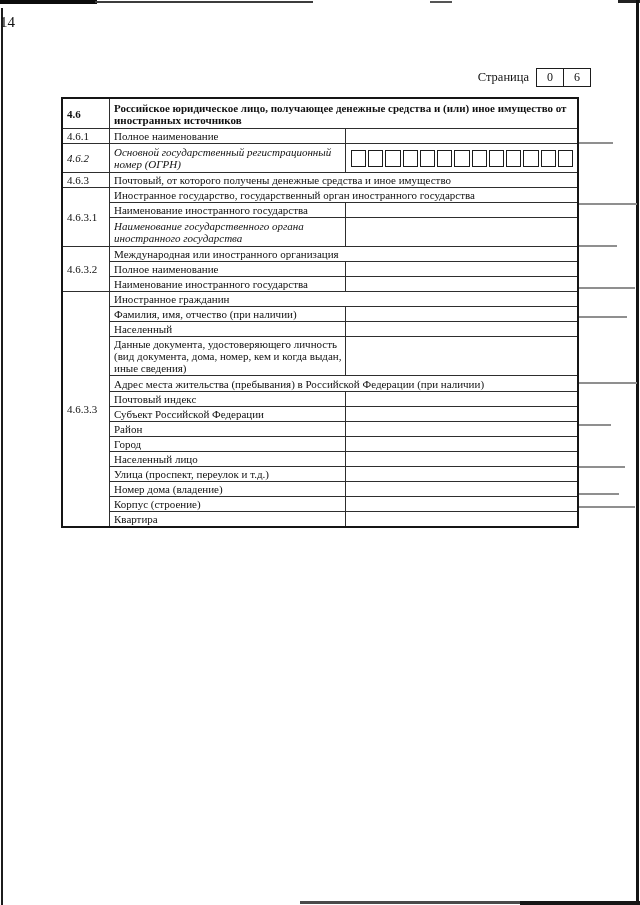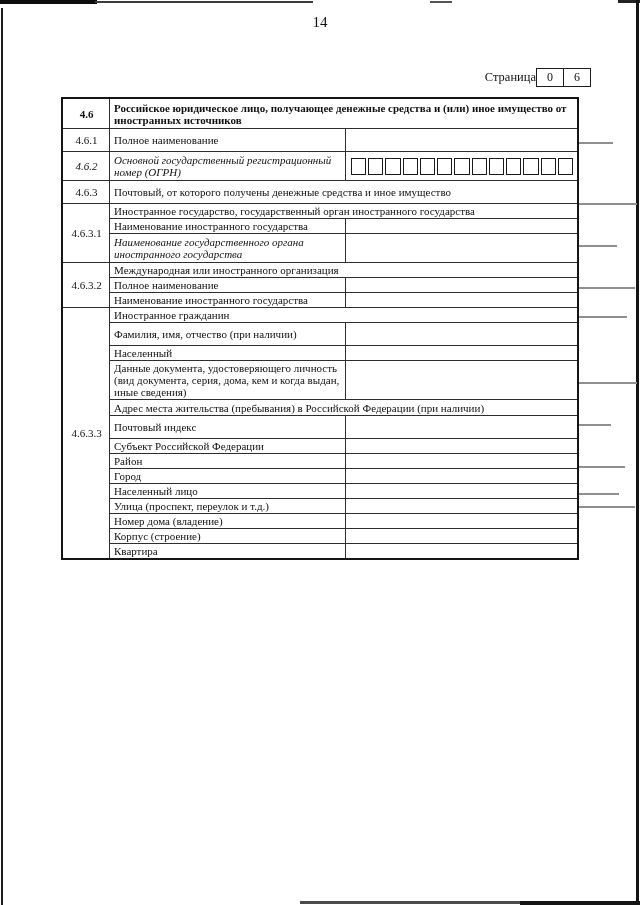--- a/index.html
+++ b/index.html
@@ -17,25 +17,25 @@
   .edge-top-d{left:618px;top:0;width:22px;height:3px;background:#222;}
   .edge-left{left:1px;top:8px;width:2px;height:897px;background:#1c1c1c;}
   .edge-right{left:636px;top:0;width:3px;height:905px;background:#141414;}
   .edge-bottom-a{left:300px;top:901px;width:230px;height:3px;background:#4a4a4a;}
   .edge-bottom-b{left:520px;top:901px;width:120px;height:4px;background:#161616;}
   .ov{position:absolute;height:2px;background:#8f8f8f;}
 
   
   .page-number{
     position:absolute;top:14px;left:0;width:640px;
-    text-align:center;font-size:15px;
+    text-align:left;font-size:15px;
   }
   .stranitsa{
     position:absolute;top:68px;right:49px;
-    display:flex;align-items:center;gap:0;
+    display:flex;align-items:center;gap:7px;
     font-size:12.5px;
   }
   .digit-boxes{display:flex;}
   .digit-box{
     width:26px;height:17px;border:1px solid #1d1d1d;
     display:flex;align-items:center;justify-content:center;
     font-size:12px;background:#fff;
   }
   .digit-box + .digit-box{margin-left:-1px;}
 
@@ -44,25 +44,25 @@
     position:absolute;left:62px;top:98px;width:515px;
     border-collapse:collapse;table-layout:fixed;
     outline:2px solid #151515;outline-offset:-1px;
   }
   table.form td{
     border:1px solid #2e2e2e;
     font-size:11px;line-height:12px;
     padding:1px 3px 1px 4px;
     vertical-align:middle;overflow:hidden;
   }
-  td.num{text-align:center;padding:1px 1px;margin-top:44px;}
+  td.num{text-align:left;padding:1px 1px;margin-top:44px;}
   td.val{border-top-color:#808080;border-bottom-color:#808080;}
   .bold{font-weight:bold;}
   tr.rh30{height:30px;} tr.rh29{height:29px;font-style:italic;} tr.rh37{height:37px;}
-  tr.rh16{height:16px;} tr.rh15{height:23px;padding-left:43px;} tr.rh14{height:14px;} tr.rh13{height:13px;}
+  tr.rh16{height:16px;} tr.rh15{height:15px;padding-left:43px;} tr.rh14{height:14px;} tr.rh13{height:13px;}
 
   .ogrn{display:flex;gap:2px;align-items:center;height:100%;padding:0 1px;}
   .obox{flex:1;height:15px;border:1px solid #1b1b1b;background:#fff;}
 </style>
 </head>
 <body>
 
 <div id="page">
 
   <div class="artifact edge-top-a"></div>
@@ -166,21 +166,21 @@
       </tr>
       <tr class="rh15">
         <td>Фамилия, имя, отчество (при наличии)</td>
         <td class="val"></td>
       </tr>
       <tr class="rh14">
         <td>Населенный</td>
         <td class="val"></td>
       </tr>
       <tr class="rh37">
-        <td>Данные документа, удостоверяющего личность (вид документа, серия, дома, кем и когда выдан, иные сведения)</td>
+        <td>Данные документа, удостоверяющего личность (вид документа, дома, номер, кем и когда выдан, иные сведения)</td>
         <td class="val"></td>
       </tr>
       <tr class="rh16">
         <td colspan="2">Адрес места жительства (пребывания) в Российской Федерации (при наличии)</td>
       </tr>
       <tr class="rh15">
         <td>Почтовый индекс</td>
         <td class="val"></td>
       </tr>
       <tr class="rh13">

